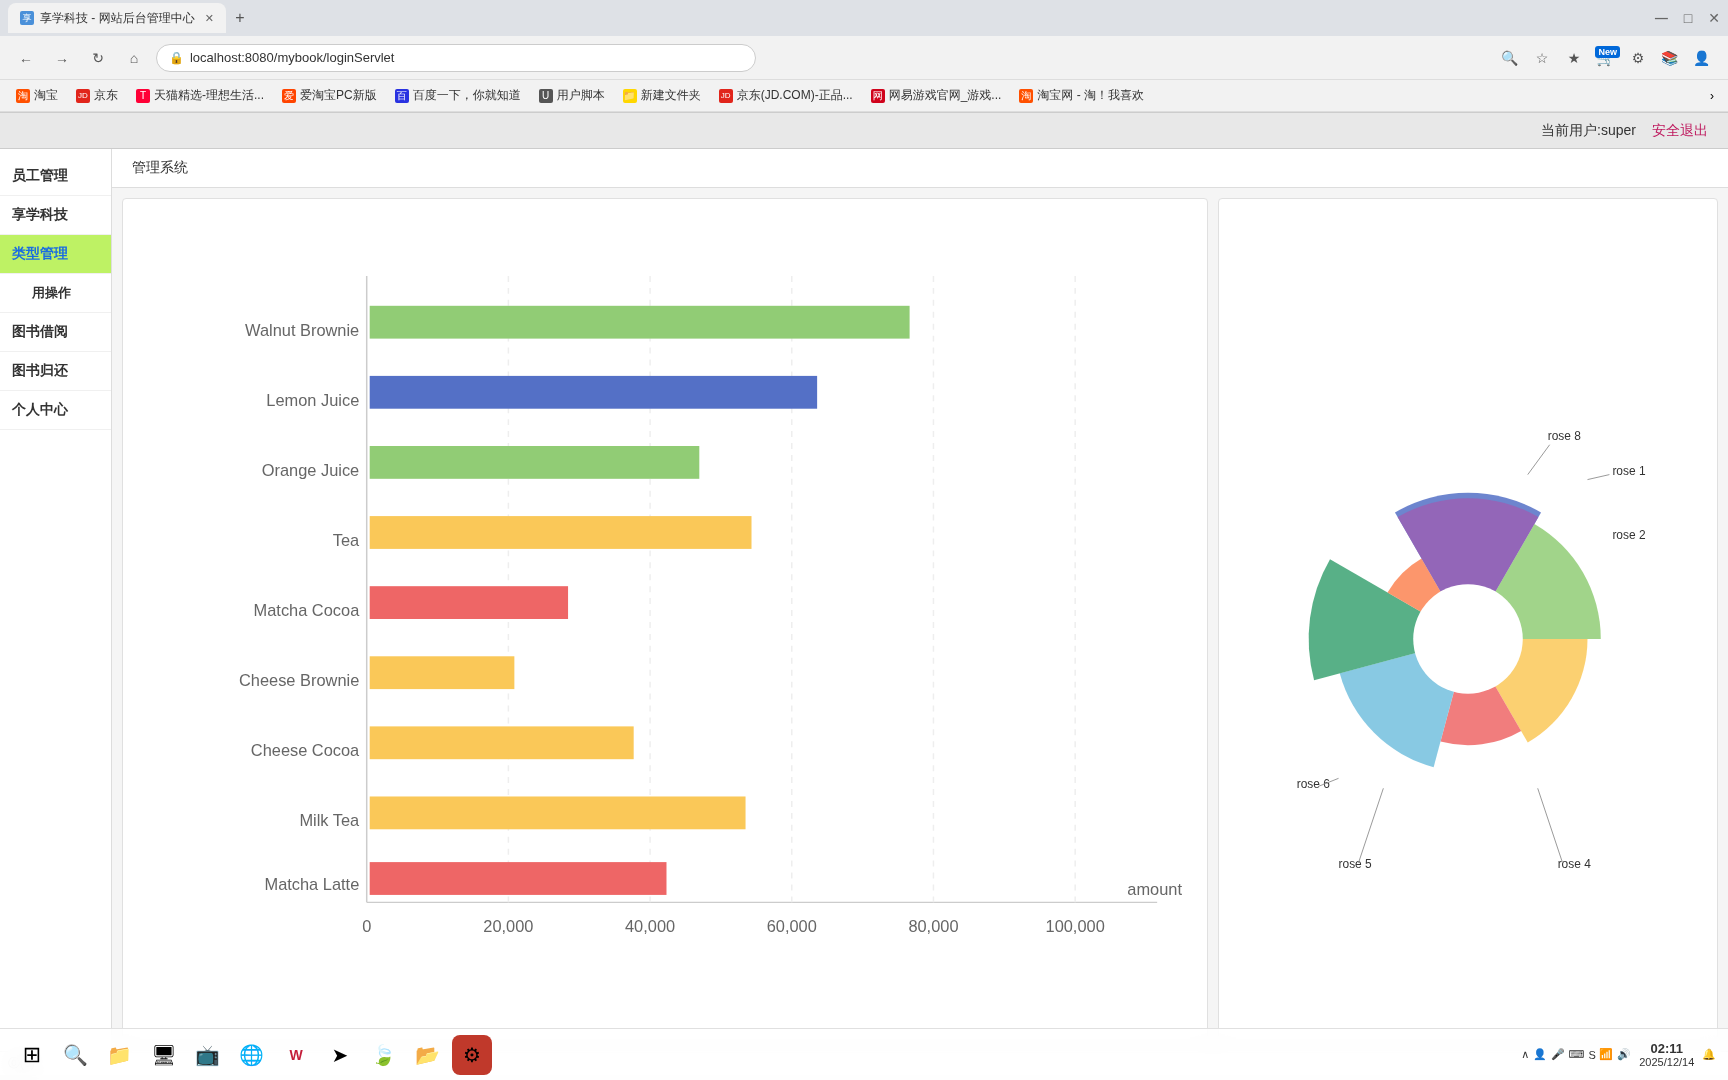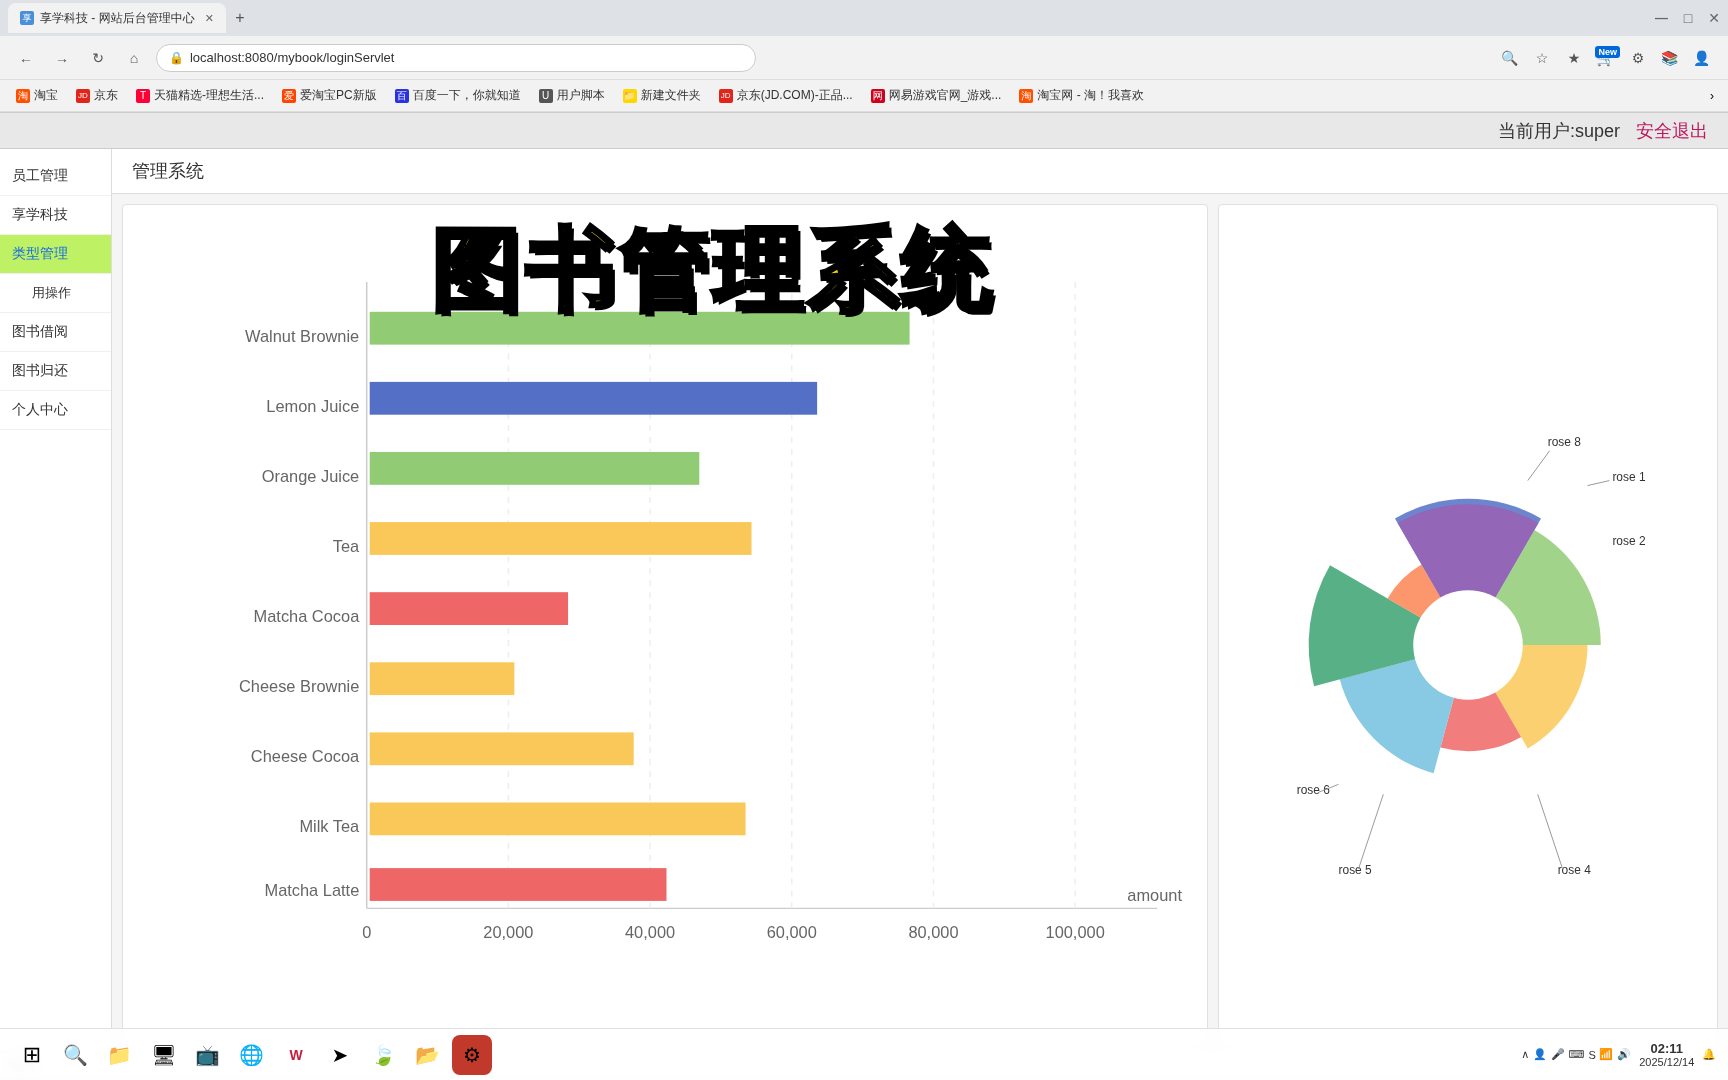--- a/index.html
+++ b/index.html
@@ -19,33 +19,33 @@
     .toolbar-icons { display: flex; gap: 4px; margin-left: auto; align-items: center; }
     .toolbar-icon { width: 28px; height: 28px; border-radius: 4px; display: flex; align-items: center; justify-content: center; font-size: 14px; color: #555; cursor: pointer; position: relative; }
     .new-badge { background: #0068d9; color: white; font-size: 9px; font-weight: bold; padding: 1px 3px; border-radius: 3px; position: absolute; top: 2px; right: 0; }
 
     .bookmarks-bar { display: flex; align-items: center; height: 32px; padding: 0 8px; gap: 2px; background: #f2f2f2; border-bottom: 1px solid #ddd; overflow: hidden; }
     .bookmark-item { display: flex; align-items: center; padding: 2px 8px; border-radius: 4px; font-size: 12px; color: #333; cursor: pointer; white-space: nowrap; gap: 4px; }
     .bm-icon { width: 14px; height: 14px; border-radius: 2px; display: inline-flex; align-items: center; justify-content: center; font-size: 10px; }
     .more-bookmarks { margin-left: auto; padding: 2px 6px; font-size: 12px; cursor: pointer; }
 
     
-    .app-header { background: #e8e8e8; height: 36px; display: flex; align-items: center; justify-content: flex-end; padding: 0 20px; border-bottom: 1px solid #ccc; font-size: 18px; color: #333; gap: 16px; }
+    .app-header { background: #e8e8e8; height: 36px; display: flex; align-items: center; justify-content: flex-end; padding: 0 20px; border-bottom: 1px solid #ccc; font-size: 14px; color: #333; gap: 16px; }
 
     
     .main-layout { display: flex; height: calc(1080px - 36px - 44px - 32px - 36px - 30px); }
 
     
     .sidebar { width: 112px; background: white; border-right: 1px solid #ddd; padding-top: 8px; }
-    .sidebar-item { padding: 10px 12px; font-size: 14px; color: #333; cursor: pointer; border-bottom: 1px solid #f0f0f0; }
+    .sidebar-item { padding: 10px 12px; font-size: 14px; color: #333; cursor: pointer; border-bottom: 1px solid #f0f0f0; font-weight: bold; }
     .sidebar-item:hover, .sidebar-item.active { background: #bef264; color: #1a6de0; }
 
     
     .content { flex: 1; background: #f5f5f5; overflow: hidden; position: relative; }
-    .content-header { padding: 10px 20px; font-size: 18px; color: #333; background: white; border-bottom: 1px solid #ddd; }
+    .content-header { padding: 10px 20px; font-size: 14px; color: #333; background: white; border-bottom: 1px solid #ddd; }
 
     
     .charts-container { display: flex; padding: 10px; gap: 10px; height: calc(100% - 40px); }
 
     
     .bar-chart-wrapper { flex: 1; background: white; border: 1px solid #e0e0e0; border-radius: 4px; padding: 20px; position: relative; }
     .chart-svg { width: 100%; height: 100%; }
 
     
     .rose-chart-wrapper { width: 500px; background: white; border: 1px solid #e0e0e0; border-radius: 4px; padding: 10px; position: relative; }
@@ -186,21 +186,20 @@
     <div class="sidebar-item">图书借阅</div>
     <div class="sidebar-item">图书归还</div>
     <div class="sidebar-item">个人中心</div>
   </div>
 
   <div class="content">
     <div class="content-header">
       <span>管理系统</span>
     </div>
 
-    <div class="overlay-title">图书管理系统</div>
 
 
     <div class="charts-container">
 
       <div class="bar-chart-wrapper">
         <svg class="chart-svg" viewBox="0 0 700 500">
 
           <line x1="150" y1="20" x2="150" y2="440" stroke="#ccc" stroke-width="1"></line>
 
           <line x1="150" y1="440" x2="680" y2="440" stroke="#ccc" stroke-width="1"></line>

